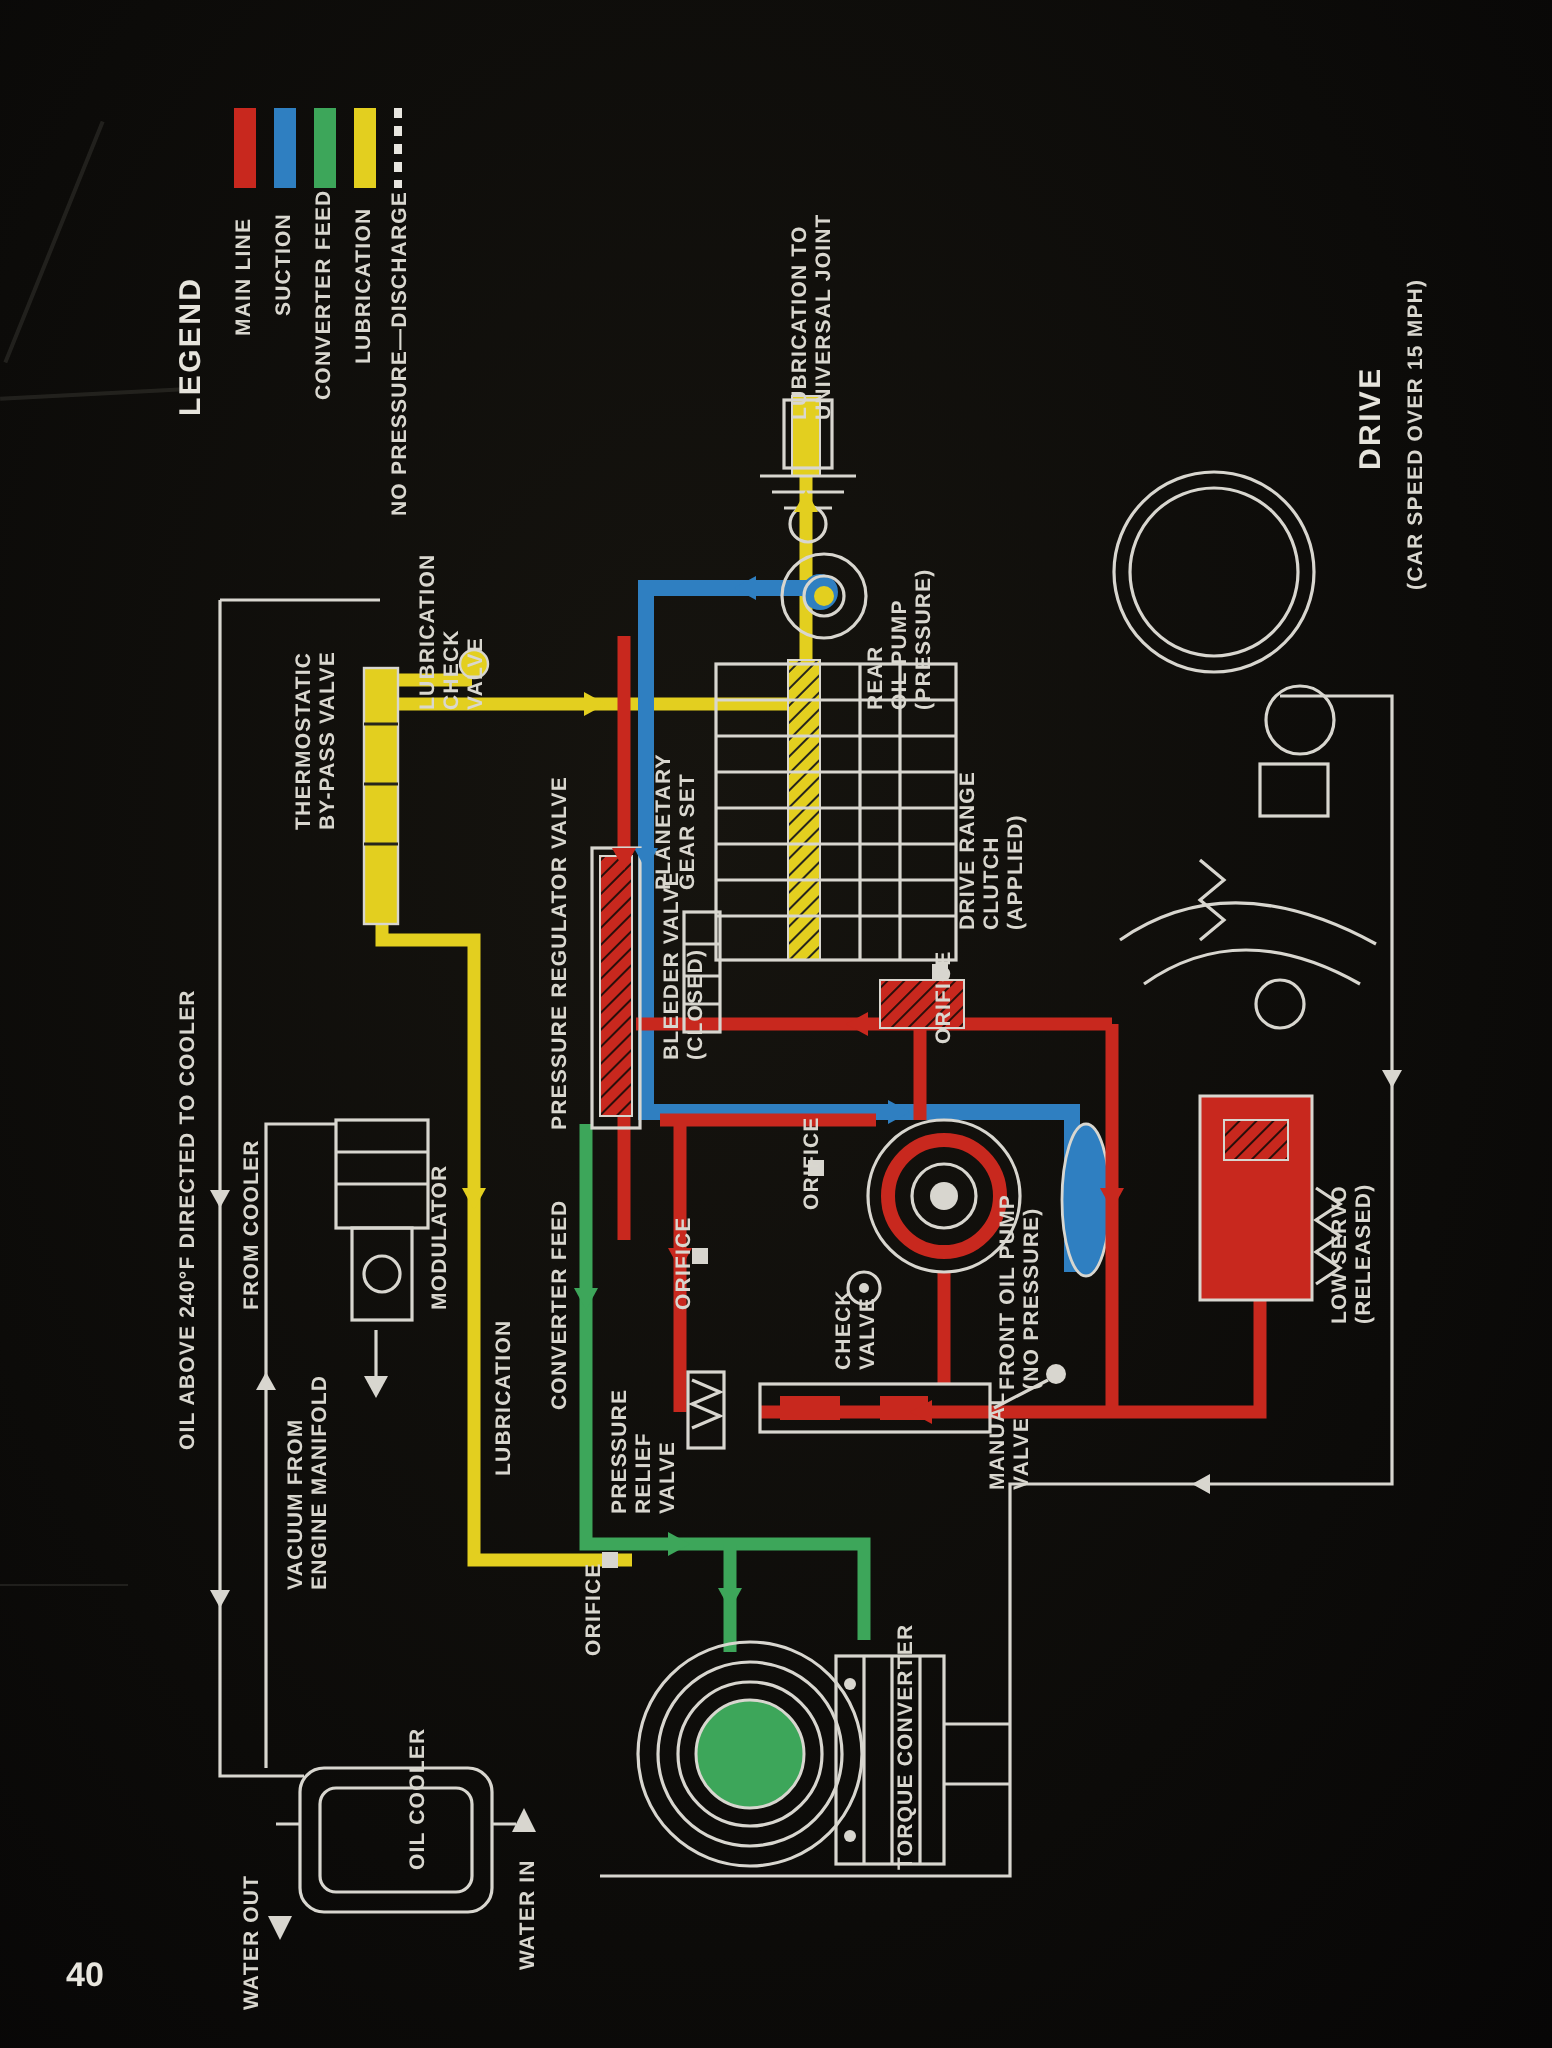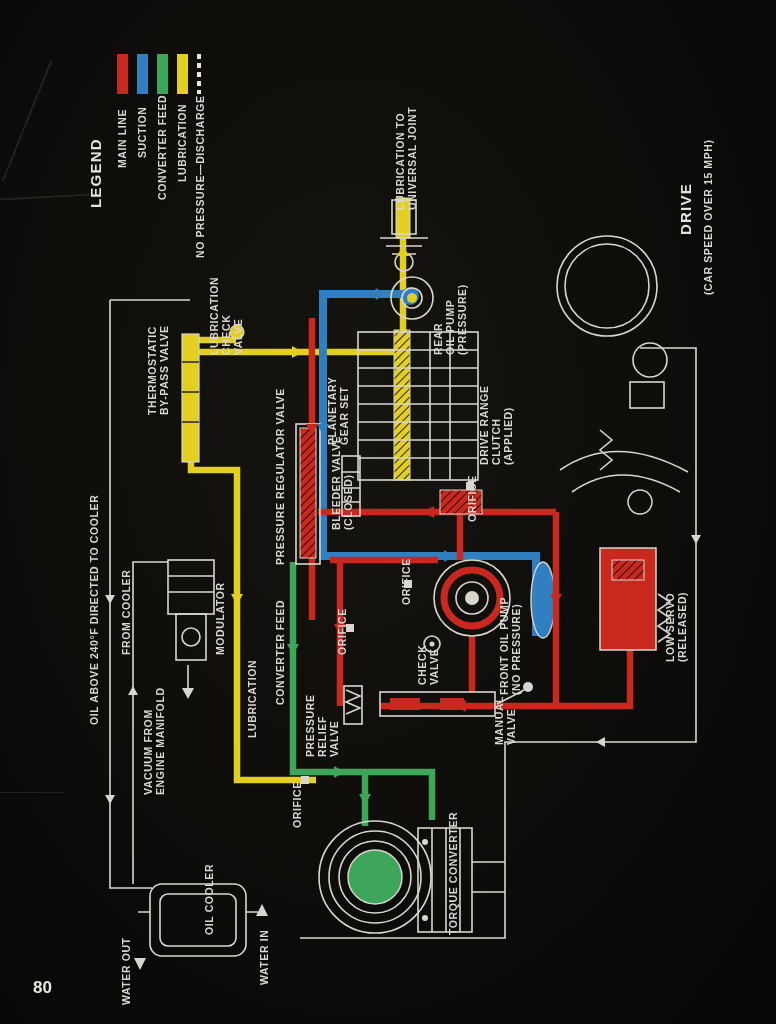--- a/index.html
+++ b/index.html
@@ -260,14 +260,14 @@
   <div class="vl" style="left:664px;top:662px;">LOW SERVO
 (RELEASED)</div>
   <div class="vl big" style="left:678px;top:235px;">DRIVE</div>
   <div class="vl" style="left:702px;top:295px;">(CAR SPEED OVER 15 MPH)</div>
   <div class="vl" style="left:291px;top:828px;">ORIFICE</div>
   <div class="vl" style="left:447px;top:935px;">TORQUE CONVERTER</div>
   <div class="vl" style="left:203px;top:935px;">OIL COOLER</div>
   <div class="vl" style="left:120px;top:1005px;">WATER OUT</div>
   <div class="vl" style="left:258px;top:985px;">WATER IN</div>
 
-  <div class="pagenum">80</div>
+  <div class="pagenum">40</div>
 </div>
 
 </body></html>

